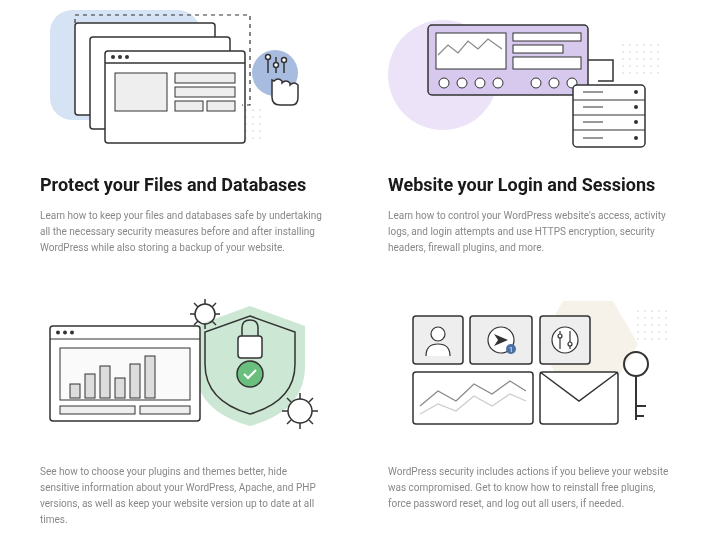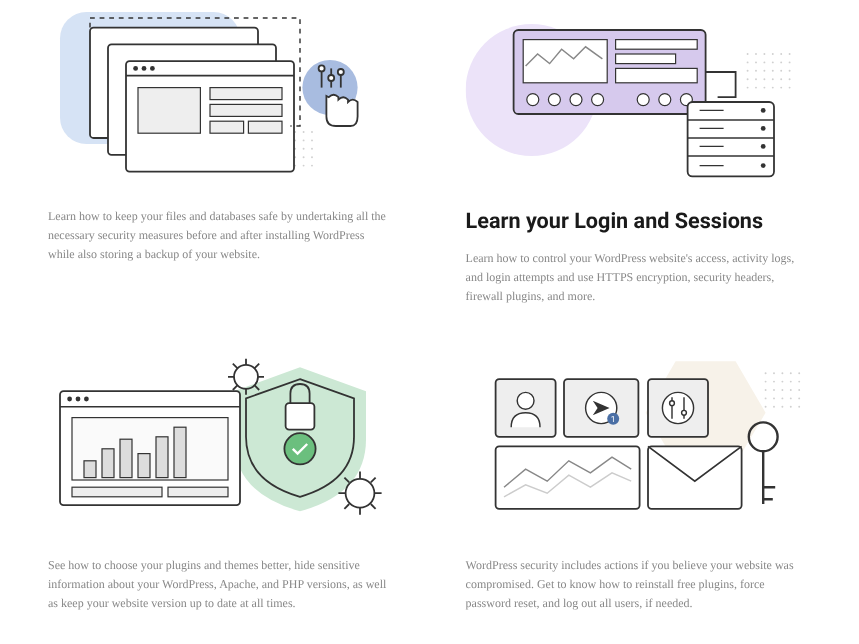--- a/index.html
+++ b/index.html
@@ -28,21 +28,20 @@
   font-size: 18px;
   font-weight: 700;
   color: #1a1a1a;
   margin-bottom: 12px;
   line-height: 1.3;
 }
 .card-desc {
   font-size: 10px;
   color: #888;
   line-height: 1.6;
-  font-family: Liberation Serif, serif;
 }
 svg { position: absolute; top: 0; left: 0; }
 </style>
 </head>
 <body>
 
 <div class="grid">
 
   <div class="card">
     <div class="illustration">
@@ -103,20 +102,21 @@
           <line x1="228" y1="52" x2="228" y2="68"></line>
             <circle cx="228" cy="52" r="2.5" fill="#fff"></circle>
           <line x1="236" y1="52" x2="236" y2="68"></line>
             <circle cx="236" cy="60" r="2.5" fill="#fff"></circle>
           <line x1="244" y1="52" x2="244" y2="68"></line>
             <circle cx="244" cy="55" r="2.5" fill="#fff"></circle>
         </g>
         <path d="M232,75 L232,92 Q232,100 240,100 L252,100 Q258,100 258,92 L258,80 Q254,76 250,80 L250,78 Q246,74 242,78 L242,76 Q238,72 234,76 Z" fill="#fff" stroke="#333" stroke-width="1.5"></path>
       </svg>
     </div>
+    <h3 class="card-title">Protect your Files and Databases</h3>
     <p class="card-desc">Learn how to keep your files and databases safe by undertaking all the necessary security measures before and after installing WordPress while also storing a backup of your website.</p>
   </div>
 
   <div class="card">
     <div class="illustration">
       <svg width="290" height="150" viewBox="0 0 290 150">
         <circle cx="55" cy="70" r="55" fill="#ece3f9"></circle>
 
         <g fill="#d0d0d0">
           <circle cx="235" cy="40" r="0.8"></circle>
@@ -176,21 +176,21 @@
           <circle cx="248" cy="117" r="2" fill="#333"></circle>
           <circle cx="248" cy="133" r="2" fill="#333"></circle>
         <line x1="195" y1="87" x2="215" y2="87" stroke="#333" stroke-width="1"></line>
           <line x1="195" y1="102" x2="215" y2="102" stroke="#333" stroke-width="1"></line>
           <line x1="195" y1="117" x2="215" y2="117" stroke="#333" stroke-width="1"></line>
           <line x1="195" y1="133" x2="215" y2="133" stroke="#333" stroke-width="1"></line>
 
         <path d="M200,55 L225,55 L225,76 L210,76" fill="none" stroke="#333" stroke-width="1.5"></path>
       </svg>
     </div>
-    <h3 class="card-title">Learn your Login and Sessions</h3>
+    <h3 class="card-title">Website your Login and Sessions</h3>
     <p class="card-desc">Learn how to control your WordPress website's access, activity logs, and login attempts and use HTTPS encryption, security headers, firewall plugins, and more.</p>
   </div>
 
   <div class="card">
     <div class="illustration">
       <svg width="290" height="150" viewBox="0 0 290 150">
 
         <path d="M210,10 L265,30 L265,70 Q265,115 210,130 Q155,115 155,70 L155,30 Z" fill="#cce8d4"></path>
 
         <g transform="translate(165,18)">

